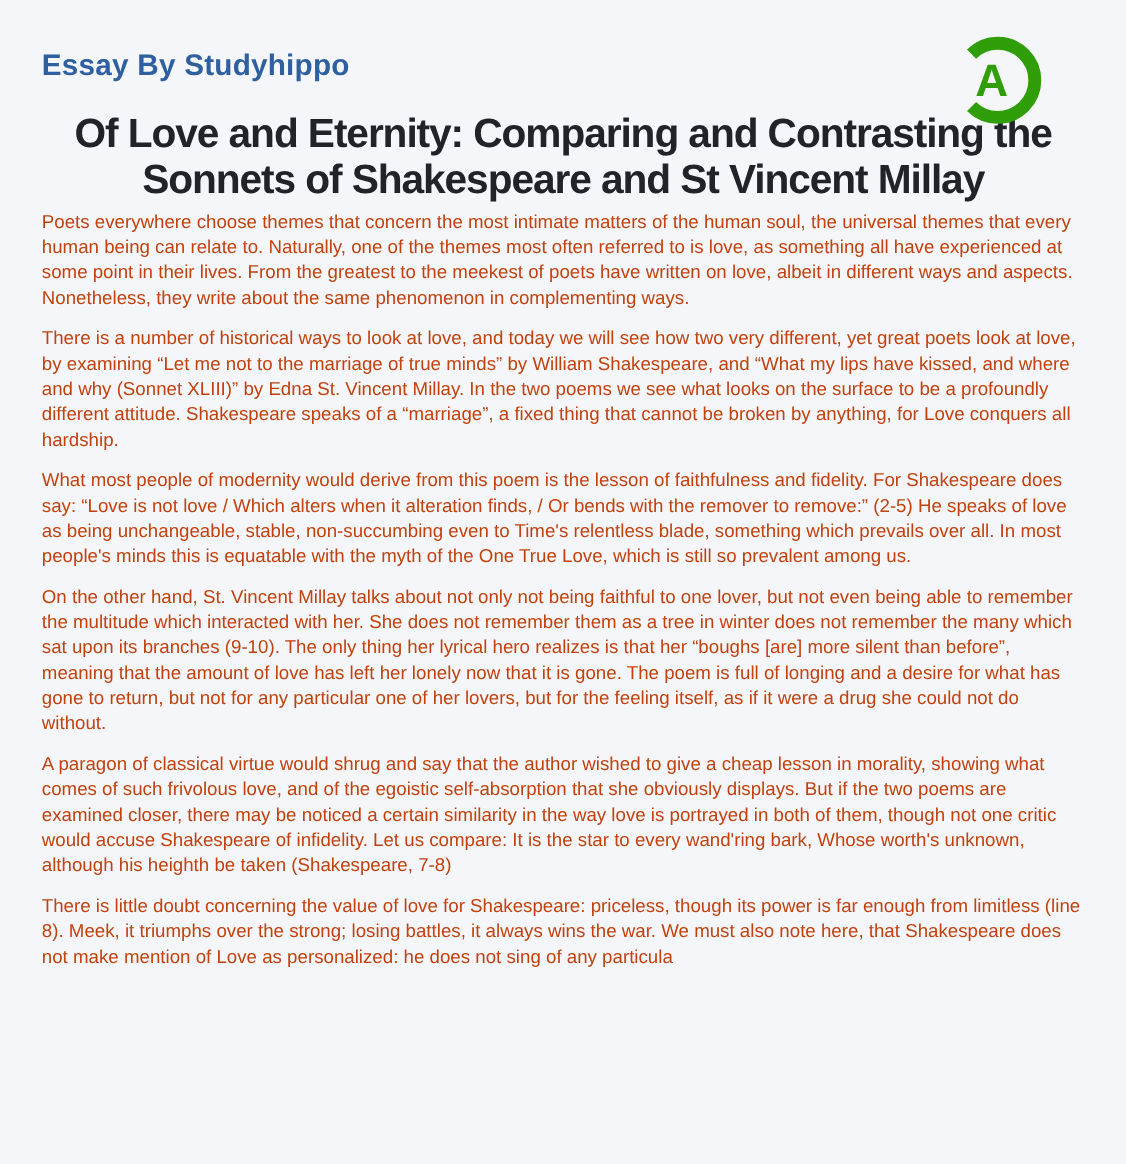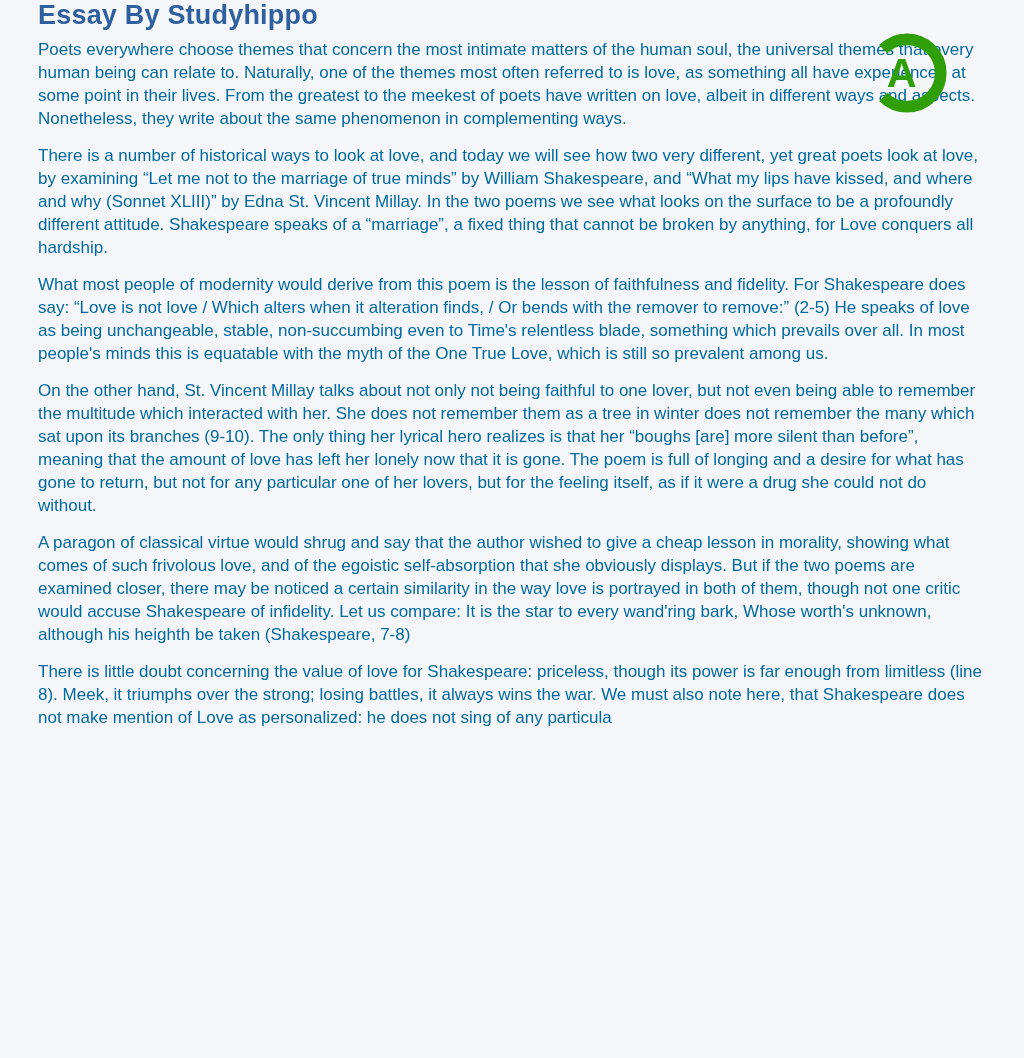--- a/index.html
+++ b/index.html
@@ -12,20 +12,21 @@
     min-height: 1058px;
     position: relative;
   }
   .page {
     width: 1024px;
     min-height: 1058px;
     padding: 0 38px;
     position: relative;
   }
   .header {
+    padding-top: 44px;
     position: relative;
   }
   .site-heading {
     color: #2e5f9e;
     font-size: 27px;
     font-weight: bold;
     letter-spacing: 0.2px;
   }
   .url-link {
     display: block;
@@ -51,21 +52,21 @@
     font-size: 37px;
     line-height: 41px;
     font-weight: bold;
     letter-spacing: -1px;
     text-align: center;
   }
   .essay-body {
     margin-top: 7px;
   }
   .essay-body p {
-    color: #0369a1;
+    color: #c2410c;
     font-size: 17px;
     line-height: 23px;
     margin-bottom: 14px;
   }
 </style>
 </head>
 <body>
 
 <div class="page">
 
@@ -73,20 +74,21 @@
     <div class="site-heading">Essay By Studyhippo</div>
 
     <div class="logo">
       <svg width="90" height="90" viewBox="0 0 100 100">
         <path d="M 23.6 23.6 A 37.4 37.4 0 1 1 23.6 76.4" fill="none" stroke="#2f9e08" stroke-width="13" stroke-linecap="butt"></path>
         <text x="44" y="66" text-anchor="middle" font-family="Liberation Sans, sans-serif" font-size="46" font-weight="bold" fill="#2f9e08">A</text>
       </svg>
     </div>
   </div>
 
+  <h1 class="essay-title">Of Love and Eternity: Comparing and Contrasting the Sonnets of Shakespeare and St Vincent Millay</h1>
 
   <div class="essay-body">
     <p>Poets everywhere choose themes that concern the most intimate matters of the human soul, the universal themes that every human being can relate to. Naturally, one of the themes most often referred to is love, as something all have experienced at some point in their lives. From the greatest to the meekest of poets have written on love, albeit in different ways and aspects. Nonetheless, they write about the same phenomenon in complementing ways.</p>
     <p>There is a number of historical ways to look at love, and today we will see how two very different, yet great poets look at love, by examining “Let me not to the marriage of true minds” by William Shakespeare, and “What my lips have kissed, and where and why (Sonnet XLIII)” by Edna St. Vincent Millay. In the two poems we see what looks on the surface to be a profoundly different attitude. Shakespeare speaks of a “marriage”, a fixed thing that cannot be broken by anything, for Love conquers all hardship.</p>
     <p>What most people of modernity would derive from this poem is the lesson of faithfulness and fidelity. For Shakespeare does say: “Love is not love / Which alters when it alteration finds, / Or bends with the remover to remove:” (2-5) He speaks of love as being unchangeable, stable, non-succumbing even to Time's relentless blade, something which prevails over all. In most people's minds this is equatable with the myth of the One True Love, which is still so prevalent among us.</p>
     <p>On the other hand, St. Vincent Millay talks about not only not being faithful to one lover, but not even being able to remember the multitude which interacted with her. She does not remember them as a tree in winter does not remember the many which sat upon its branches (9-10). The only thing her lyrical hero realizes is that her “boughs [are] more silent than before”, meaning that the amount of love has left her lonely now that it is gone. The poem is full of longing and a desire for what has gone to return, but not for any particular one of her lovers, but for the feeling itself, as if it were a drug she could not do without.</p>
     <p>A paragon of classical virtue would shrug and say that the author wished to give a cheap lesson in morality, showing what comes of such frivolous love, and of the egoistic self-absorption that she obviously displays. But if the two poems are examined closer, there may be noticed a certain similarity in the way love is portrayed in both of them, though not one critic would accuse Shakespeare of infidelity. Let us compare: It is the star to every wand'ring bark, Whose worth's unknown, although his heighth be taken (Shakespeare, 7-8)</p>
     <p>There is little doubt concerning the value of love for Shakespeare: priceless, though its power is far enough from limitless (line 8). Meek, it triumphs over the strong; losing battles, it always wins the war. We must also note here, that Shakespeare does not make mention of Love as personalized: he does not sing of any particula</p>
   </div>
 

